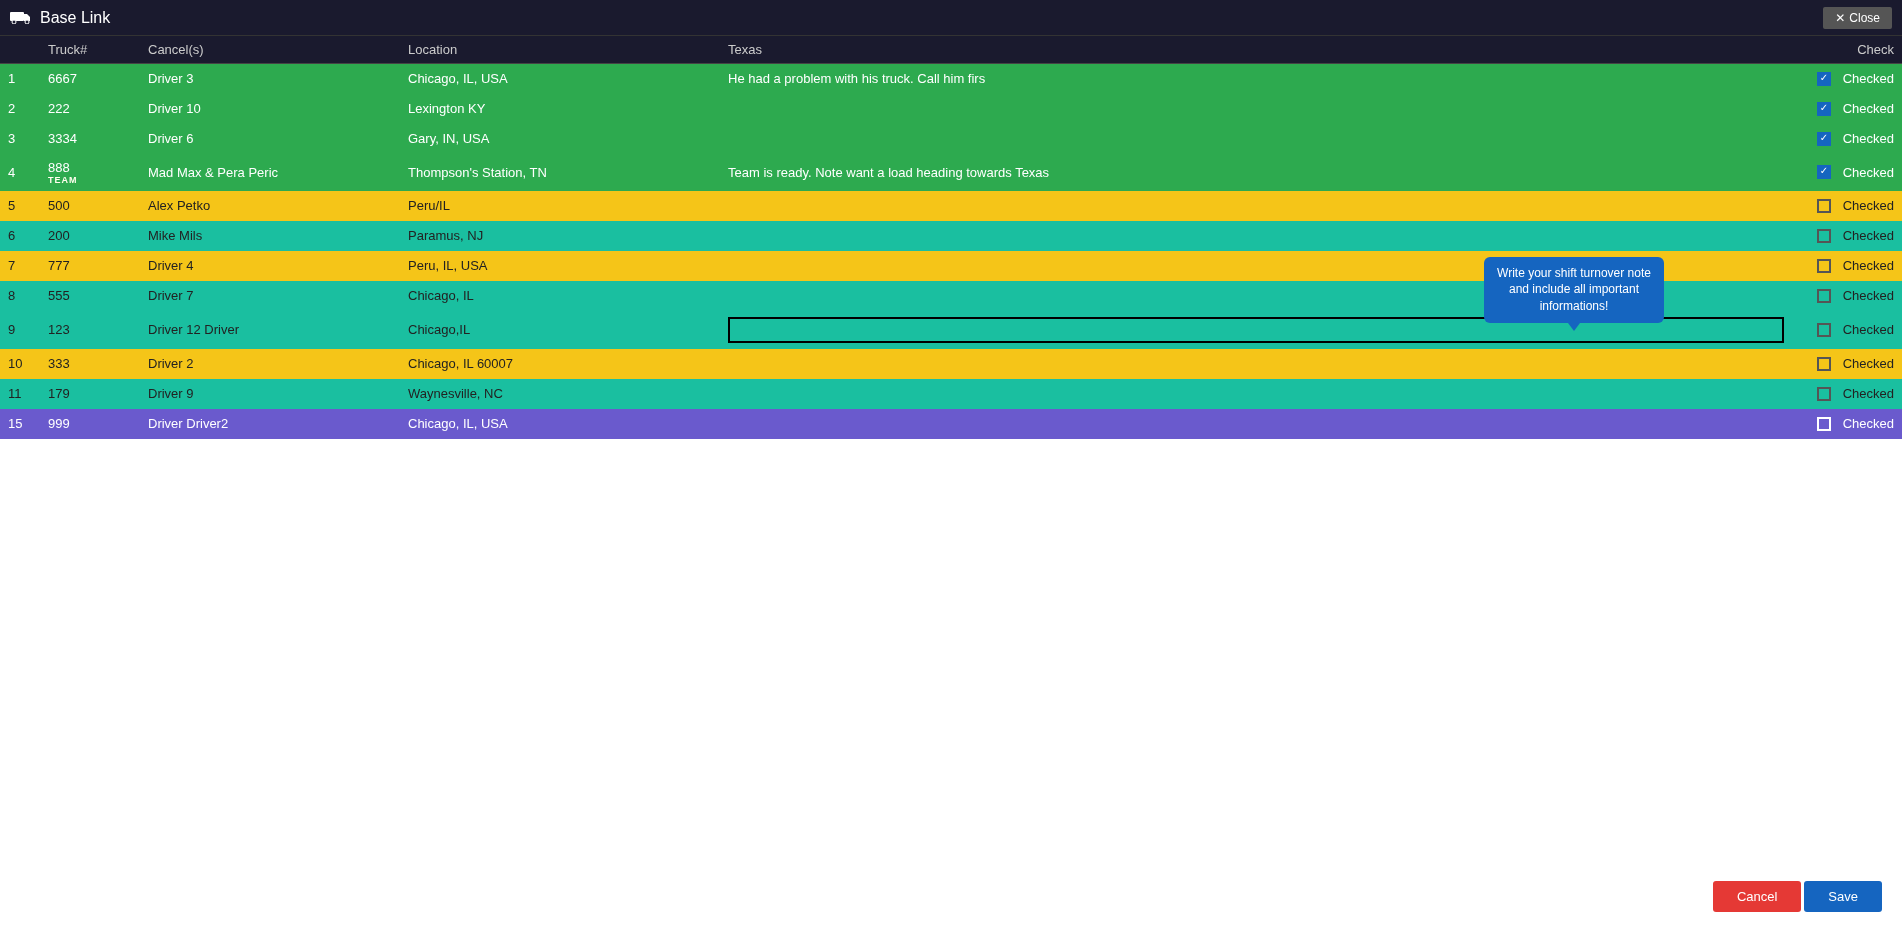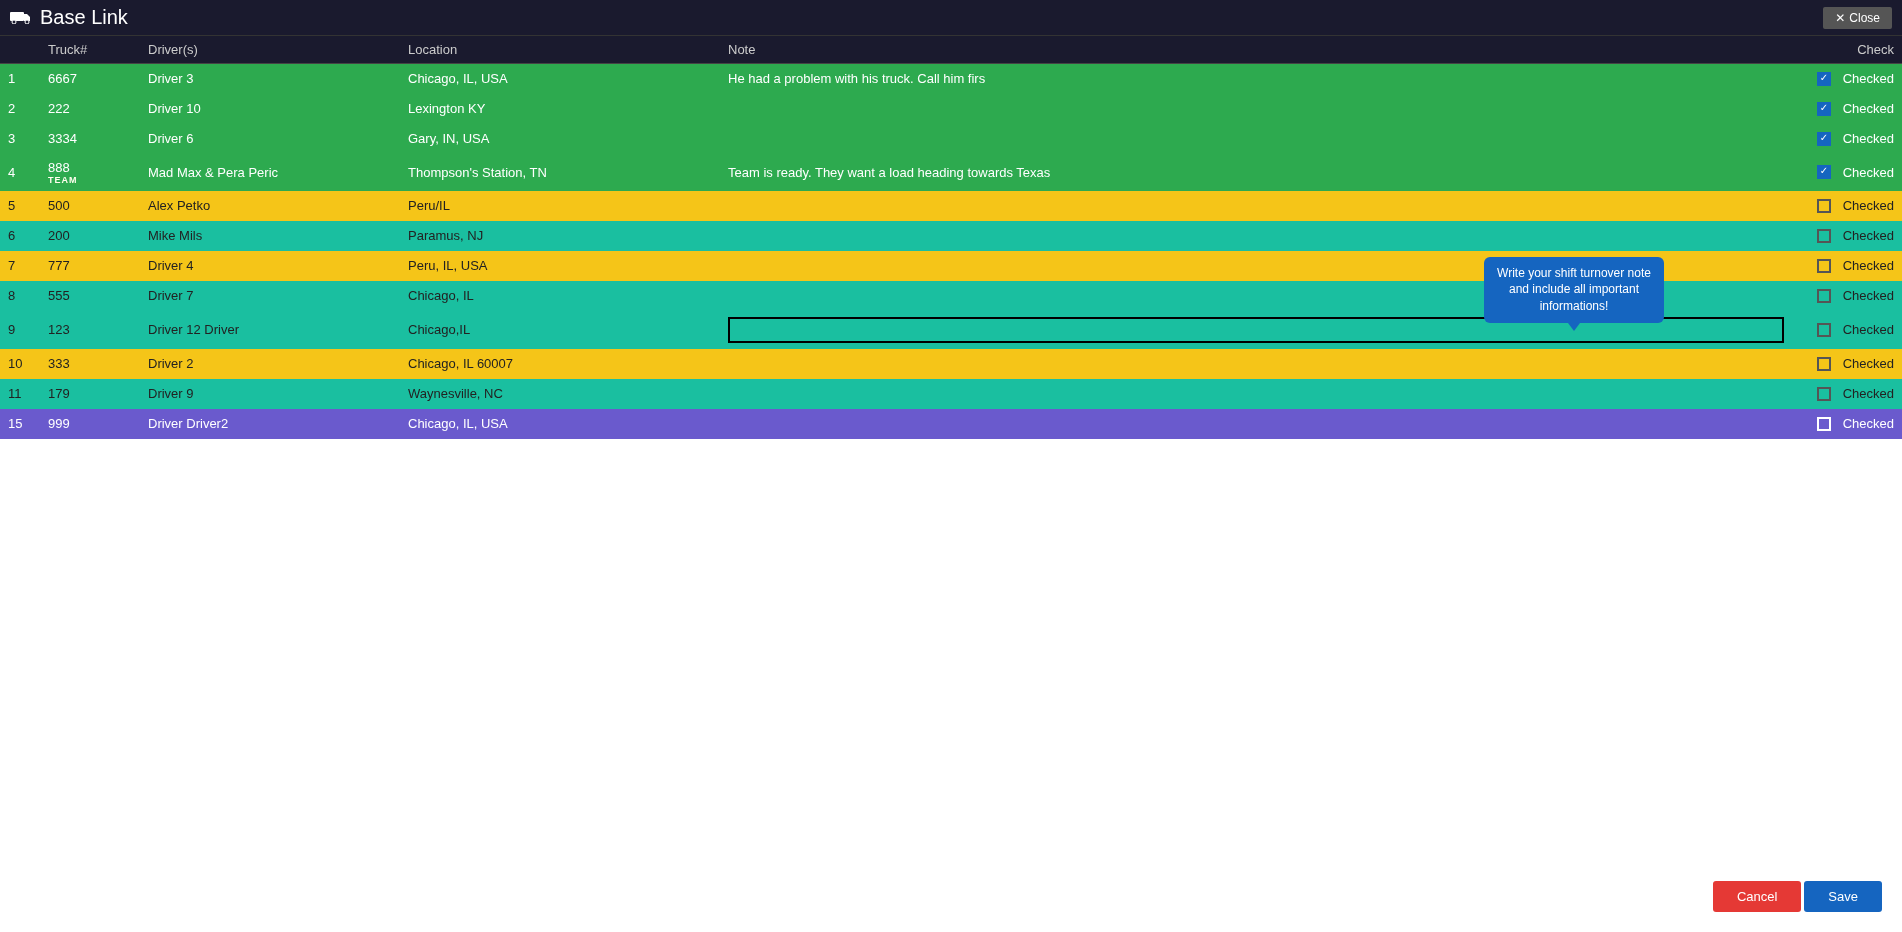--- a/index.html
+++ b/index.html
@@ -20,21 +20,21 @@
       display: flex;
       align-items: center;
       justify-content: space-between;
       padding: 0 10px;
       border-bottom: 1px solid #333;
     }
     .title-bar-left {
       display: flex;
       align-items: center;
       gap: 8px;
-      font-size: 20px;
+      font-size: 16px;
       color: #fff;
     }
     .close-btn {
       background: #555;
       border: none;
       color: #fff;
       padding: 4px 12px;
       cursor: pointer;
       font-size: 12px;
       border-radius: 2px;
@@ -221,23 +221,23 @@
   </button>
 </div>
 
 <div class="main-content">
   <div class="table-container">
     <table>
       <thead>
         <tr>
           <th class="col-num"></th>
           <th class="col-truck">Truck#</th>
-          <th class="col-driver">Driver(s)</th>
+          <th class="col-driver">Cancel(s)</th>
           <th class="col-loc">Location</th>
-          <th class="col-note">Note</th>
+          <th class="col-note">Texas</th>
           <th class="col-check">Check</th>
         </tr>
       </thead>
       <tbody id="table-body">
       <tr class="row-green">
             <td class="col-num">1</td>
             <td class="col-truck">6667</td>
             <td class="col-driver">Driver 3</td>
             <td class="col-loc">Chicago, IL, USA</td>
             <td class="col-note">He had a problem with his truck. Call him firs</td>
@@ -272,21 +272,21 @@
                 <span class="check-box checked"></span>
                 <span>Checked</span>
               </div>
             </td>
           </tr>
           <tr class="row-green">
             <td class="col-num">4</td>
             <td class="col-truck">888<span class="team-badge">TEAM</span></td>
             <td class="col-driver">Mad Max &amp; Pera Peric</td>
             <td class="col-loc">Thompson's Station, TN</td>
-            <td class="col-note">Team is ready. They want a load heading towards Texas</td>
+            <td class="col-note">Team is ready. Note want a load heading towards Texas</td>
             <td class="col-check">
               <div class="checked-cell">
                 <span class="check-box checked"></span>
                 <span>Checked</span>
               </div>
             </td>
           </tr>
           <tr class="row-yellow">
             <td class="col-num">5</td>
             <td class="col-truck">500</td>

